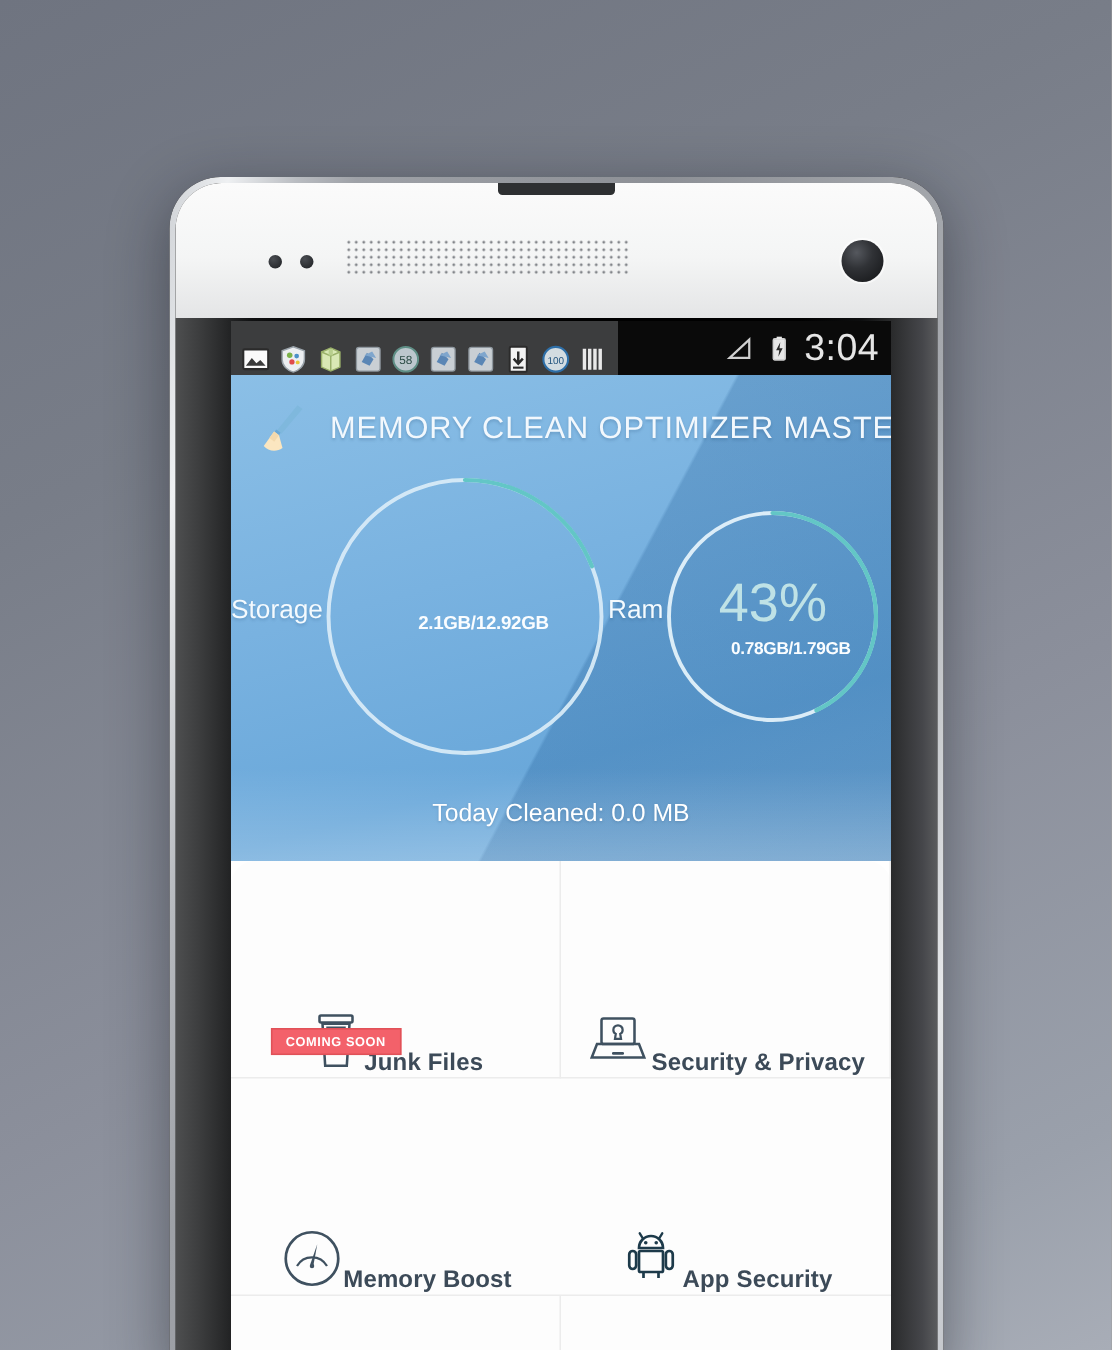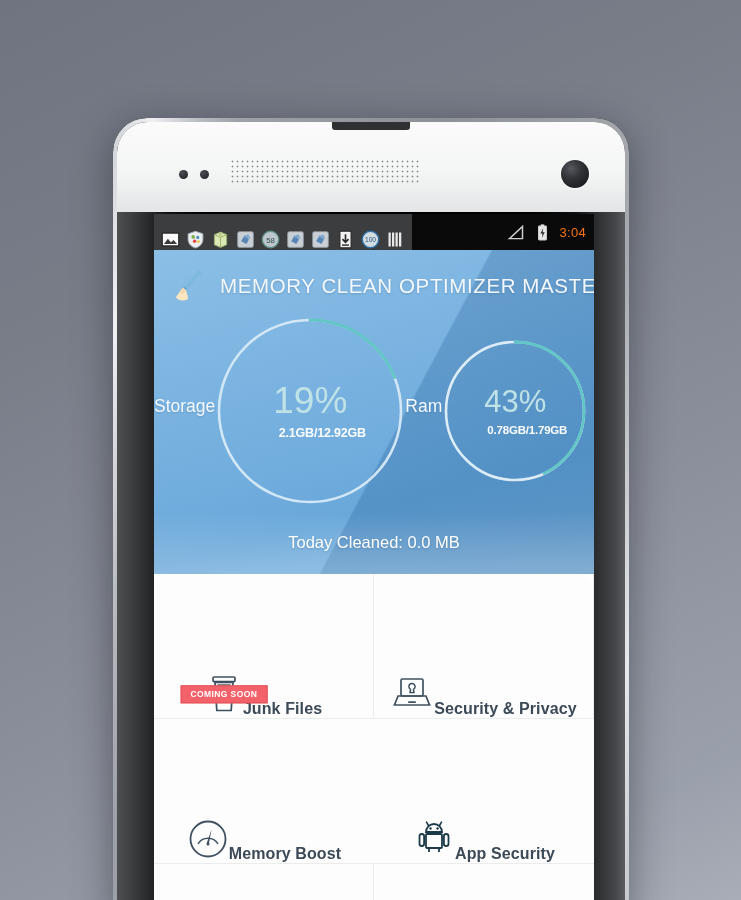--- a/index.html
+++ b/index.html
@@ -98,21 +98,21 @@
     padding-left:6px;
     height:100%;
     background:#3c3d3e;
     padding-right:6px;
   }
   #status-right{
     margin-left:auto; display:flex; align-items:center; gap:6px;
     padding-right:8px; color:#e8e8e8;
   }
   .sicon{ width:21px; height:21px; display:block; }
-  #clock{ font-size:13px; letter-spacing:.3px; color:#f97316; }
+  #clock{ font-size:25px; letter-spacing:.3px; color:#e5e5e5; }
 
   
   #header{
     position:absolute; left:0; top:36px; width:100%; height:324px;
     background:
       linear-gradient(118deg, rgba(255,255,255,0) 0%, rgba(255,255,255,0) 55%,
                       rgba(10,70,130,.22) 55.4%, rgba(10,70,130,.26) 100%),
       linear-gradient(165deg,#8bbfe6 0%, #79b2e0 40%, #6aa8da 72%, #7fb4df 100%);
     overflow:hidden;
   }
@@ -140,21 +140,21 @@
     text-shadow:0 1px 2px rgba(30,70,110,.22);
   }
   .ring-wrap{ position:relative; }
   .ring-wrap svg{ display:block; }
   .ring-text{
     position:absolute; left:0; top:0; width:100%; height:100%;
     display:flex; flex-direction:column; align-items:center; justify-content:center;
   }
   .pct{ font-size:37px; color:#bfe2e6; font-weight:400; line-height:1; }
   .sub{ font-size:12.5px; color:#fafdff; font-weight:bold; margin-top:7px; letter-spacing:-.2px;padding-left:24px; }
-  .pct.ram{ font-size:31px; }
+  .pct.ram{ font-size:36px; }
   .sub.ram{ font-size:11.5px; }
 
   #today{
     position:absolute; left:0; bottom:22px; width:100%;
     text-align:center; color:#ffffff; font-size:16.5px;
     text-shadow:0 1px 2px rgba(30,70,110,.25);
   }
 
   
   #tiles{
@@ -299,21 +299,20 @@
         <div id="gauges">
 
           <div class="gauge-col">
             <div class="gauge-label">Storage</div>
             <div class="ring-wrap">
               <svg width="190" height="190" viewBox="0 0 190 190">
                 <circle cx="95" cy="95" r="91" fill="none" stroke="#d7eaf7" stroke-width="2.6" opacity=".95"></circle>
                 <circle cx="95" cy="95" r="91" fill="none" stroke="#63c6c6" stroke-width="2.8" stroke-dasharray="108.6 463.1" stroke-linecap="round" transform="rotate(-90 95 95)"></circle>
               </svg>
               <div class="ring-text">
-                <div class="pct">19%</div>
                 <div class="sub">2.1GB/12.92GB</div>
               </div>
             </div>
           </div>
 
           <div class="gauge-col">
             <div class="gauge-label">Ram</div>
             <div class="ring-wrap">
               <svg width="146" height="146" viewBox="0 0 146 146">
                 <circle cx="73" cy="73" r="69" fill="none" stroke="#e3f1fa" stroke-width="2.6" opacity=".95"></circle>

